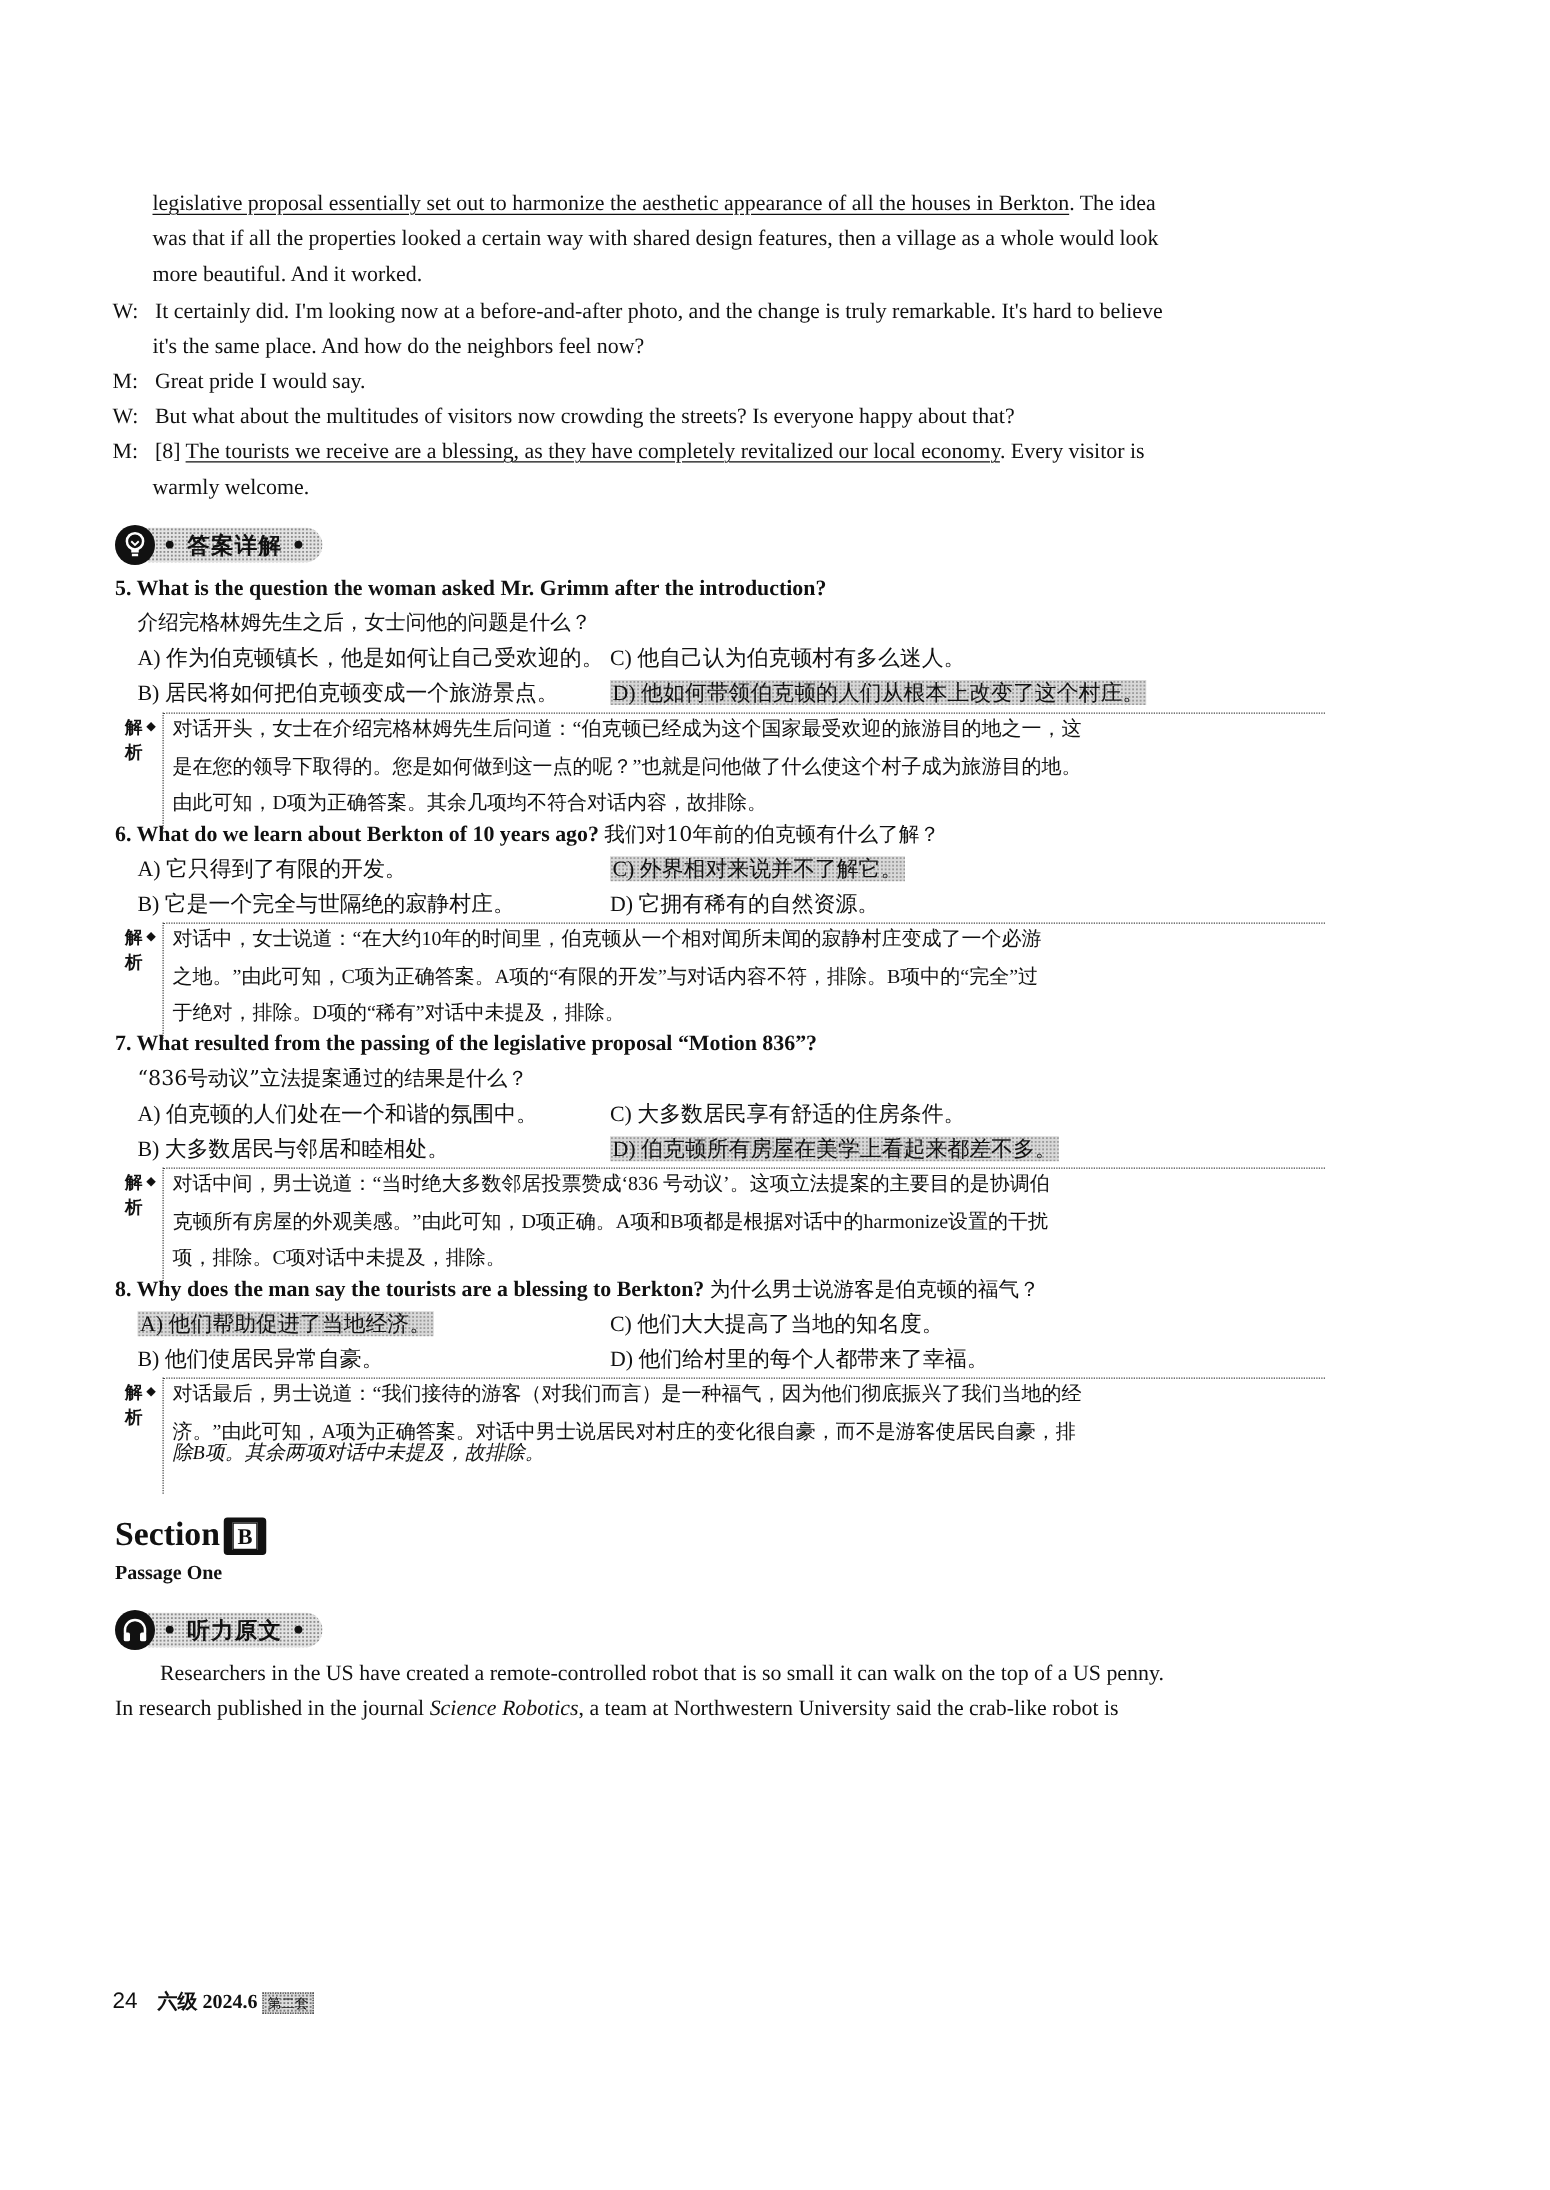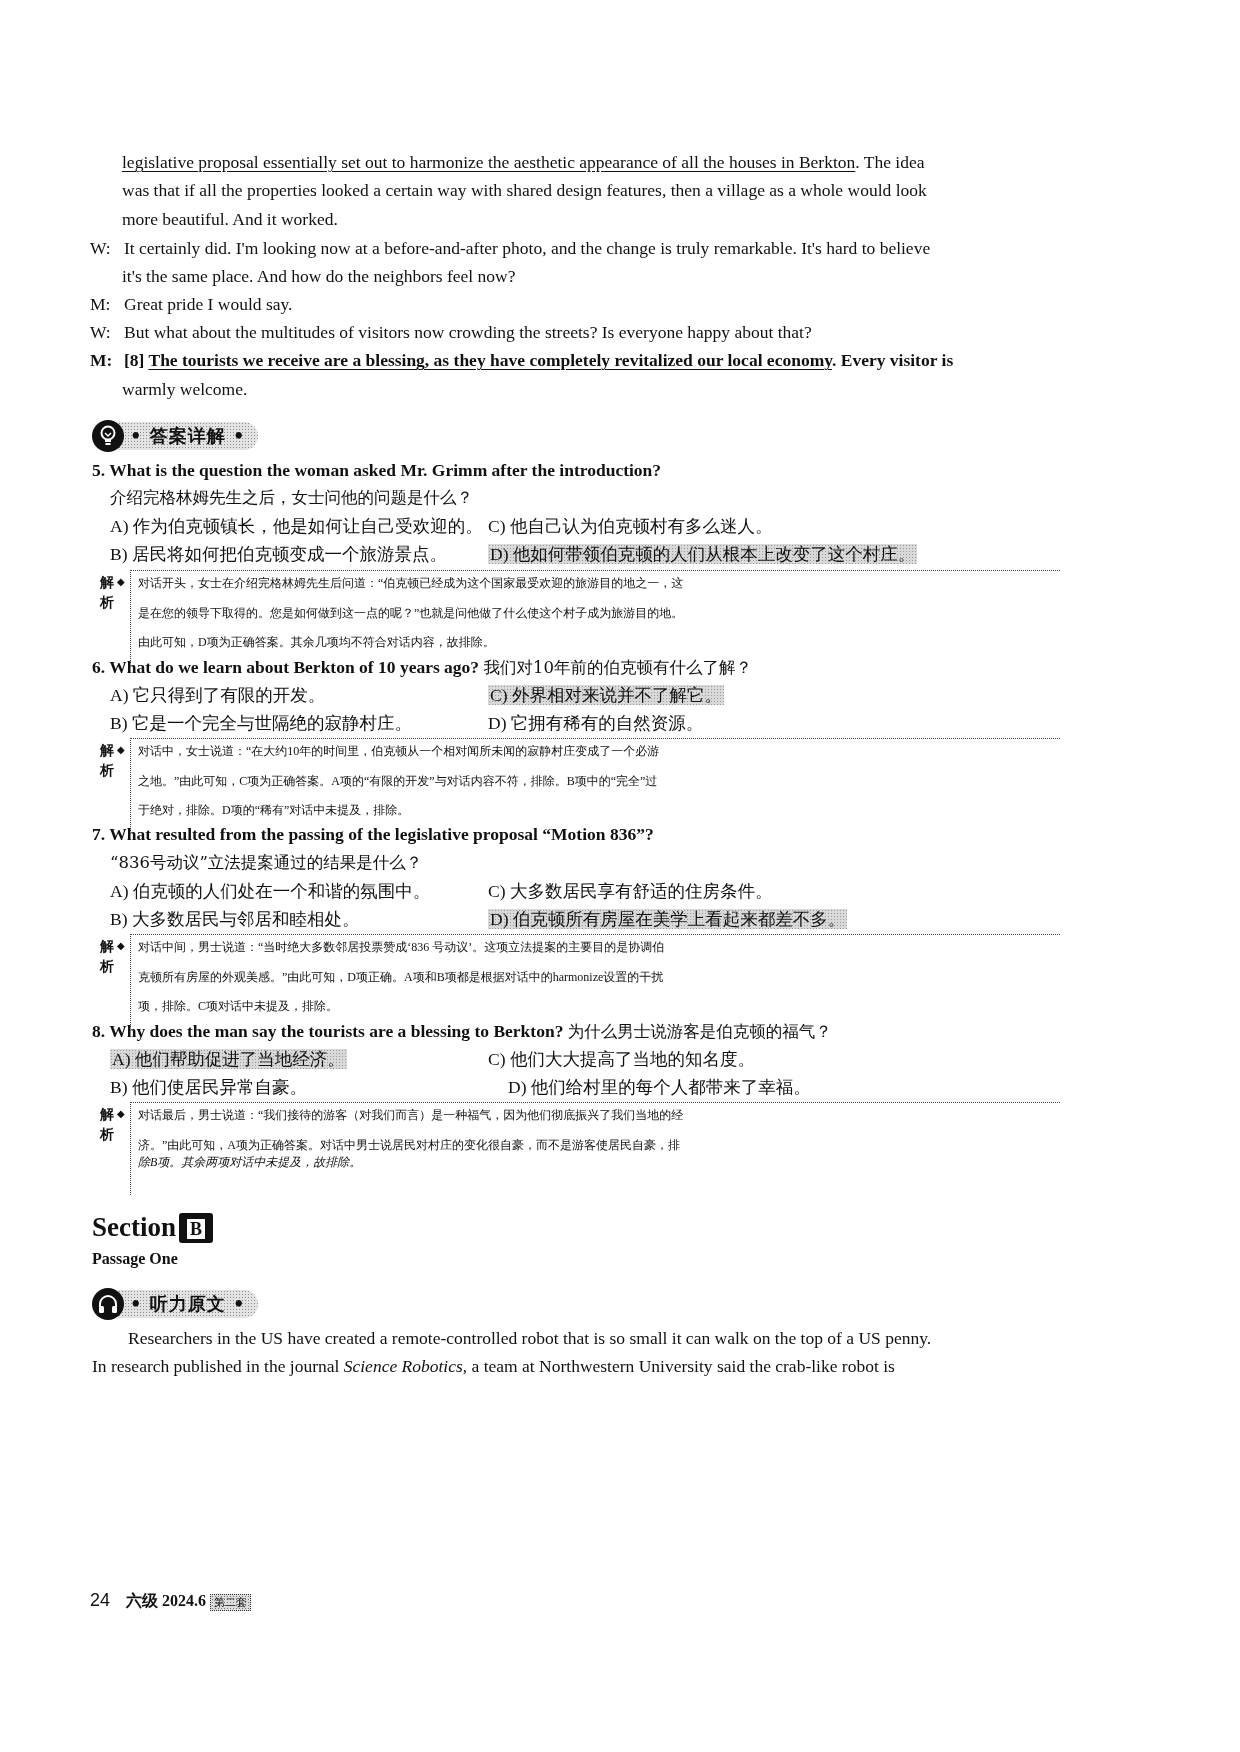--- a/index.html
+++ b/index.html
@@ -42,21 +42,21 @@
   .analysis .tag {
     position: absolute; left: 0; top: 2px; width: 18px;
     font-family: "DejaVu Sans", sans-serif; font-weight: bold; font-size: 14px; line-height: 20px;
   }
   .analysis .tag .dia { position: absolute; left: 17px; top: 0; font-size: 10px; }
   .analysis .box {
     position: absolute; left: 30px; right: 0; top: 0;
     border-top: 1px dotted #444; border-left: 1px dotted #444;
   }
   .analysis .txt {
-    position: absolute; left: 38px; font-size: 12px; line-height: 31px; white-space: nowrap;
+    position: absolute; left: 38px; font-size: 16px; line-height: 31px; white-space: nowrap;
   }
   .section-title { position: absolute; font-weight: bold; font-size: 27px; }
   .sec-b {
     display: inline-block; width: 30px; height: 26px; border: 2px solid #111;
     background: #111; color: #fff; border-radius: 3px; text-align: center;
     font-size: 20px; line-height: 26px; vertical-align: 1px; margin-left: 3px;
     position: relative;
   }
   .sec-b .inner {
     display: inline-block; background: #fff; color: #111; border: 1px solid #111;
@@ -83,21 +83,21 @@
   <div class="line" style="left:90px; top:236px;">
     <span class="spk">W:</span><span>It certainly did. I'm looking now at a before-and-after photo, and the change is truly remarkable. It's hard to believe</span>
   </div>
   <div class="line" style="left:122px; top:264px;">it's the same place. And how do the neighbors feel now?</div>
   <div class="line" style="left:90px; top:292px;">
     <span class="spk">M:</span><span>Great pride I would say.</span>
   </div>
   <div class="line" style="left:90px; top:320px;">
     <span class="spk">W:</span><span>But what about the multitudes of visitors now crowding the streets? Is everyone happy about that?</span>
   </div>
-  <div class="line" style="left:90px; top:348px;font-weight:bold;">
+  <div class="line" style="left:90px; top:348px;">
     <span class="spk">M:</span><span>[8]</span> <span class="ul">The tourists we receive are a blessing, as they have completely revitalized our local economy</span><span>. Every visitor is</span>
   </div>
   <div class="line" style="left:122px; top:377px;">warmly welcome.</div>
 
   <div class="badge" style="left:92px; top:420px;">
     <div class="circle">
       <svg width="20" height="22" viewBox="0 0 20 22">
           <circle cx="10" cy="8" r="6.5" fill="none" stroke="#fff" stroke-width="2"></circle>
           <path d="M7 8 L10 11 L13 8" fill="none" stroke="#fff" stroke-width="1.5"></path>
           <rect x="7" y="15" width="6" height="2" fill="#fff"></rect>
@@ -156,21 +156,21 @@
     <div class="txt" style="top:28px;">克顿所有房屋的外观美感。”由此可知，D项正确。A项和B项都是根据对话中的harmonize设置的干扰</div>
     <div class="txt" style="top:57px;">项，排除。C项对话中未提及，排除。</div>
   </div>
 
   <div class="line bold" style="left:92px; top:1019px;text-align:right;">
     <span>8.</span> <span>Why does the man say the tourists are a blessing to Berkton?</span> <span class="cn-q" style="font-weight:normal;">为什么男士说游客是伯克顿的福气？</span>
   </div>
   <div class="line" style="left:110px; top:1047px;"><span class="hl">A) 他们帮助促进了当地经济。</span></div>
   <div class="line" style="left:488px; top:1047px;">C) 他们大大提高了当地的知名度。</div>
   <div class="line" style="left:110px; top:1075px;">B) 他们使居民异常自豪。</div>
-  <div class="line" style="left:488px; top:1075px;margin-left:20px;">D) 他们给村里的每个人都带来了幸福。</div>
+  <div class="line" style="left:488px; top:1075px;">D) 他们给村里的每个人都带来了幸福。</div>
 
   <div class="analysis" style="top:1102px; height:92px;">
     <div class="tag">解<br>析<span class="dia">◆</span></div>
     <div class="box" style="height:92px;"></div>
     <div class="txt" style="top:-2px;">对话最后，男士说道：“我们接待的游客（对我们而言）是一种福气，因为他们彻底振兴了我们当地的经</div>
     <div class="txt" style="top:28px;">济。”由此可知，A项为正确答案。对话中男士说居民对村庄的变化很自豪，而不是游客使居民自豪，排</div>
     <div class="txt" style="top:45px;font-style:italic;">除B项。其余两项对话中未提及，故排除。</div>
   </div>
 
   <div class="section-title" style="left:92px; top:1212px;">

